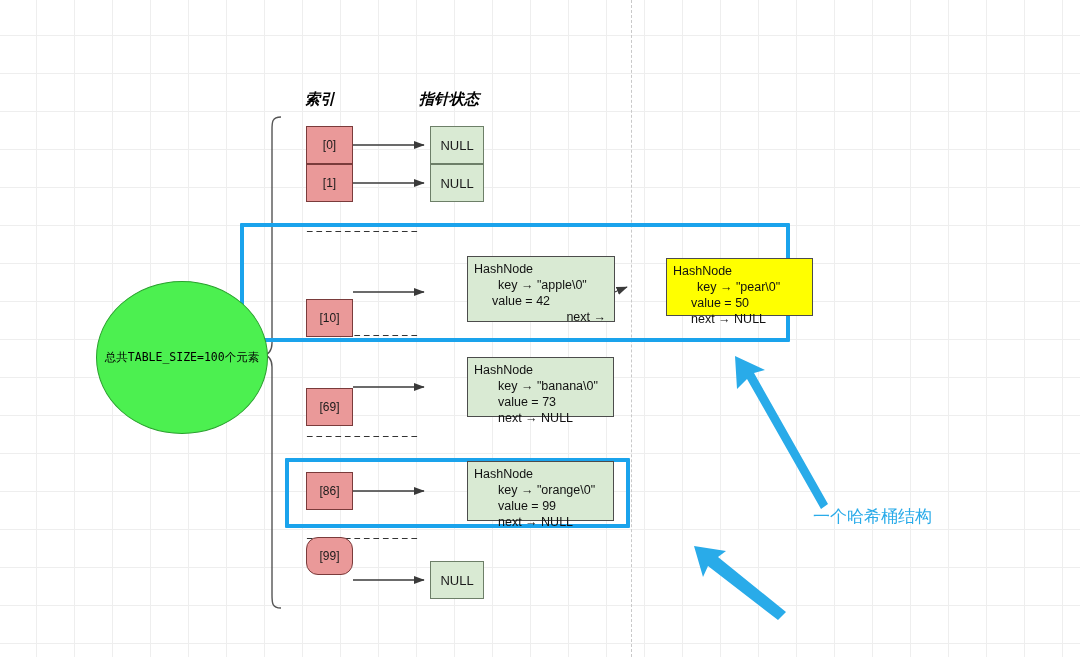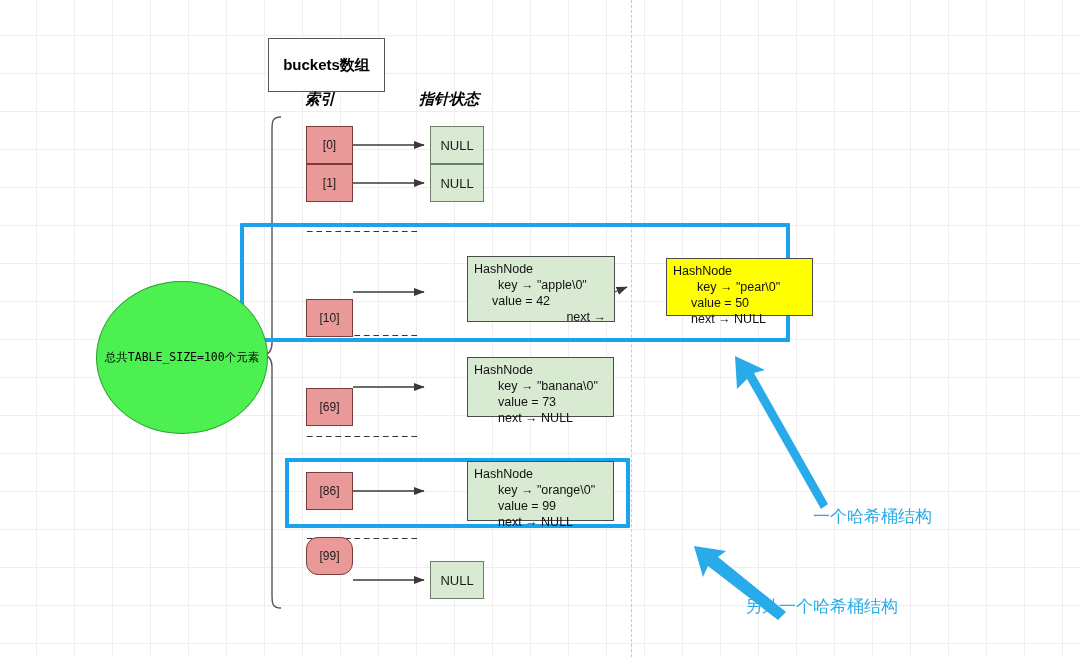--- a/index.html
+++ b/index.html
@@ -146,23 +146,20 @@
     </g>
 
     <line x1="578" y1="307" x2="627" y2="287" stroke="#3a3a3a" stroke-width="1.3" marker-end="url(#ah)"></line>
 
     <g fill="#29abe9">
       <path d="M828,504 L754,373 L765,370 L735,356 L737,389 L747,379 L821,509 Z"></path>
       <path d="M786,612 L718,557 L726,551 L694,546 L703,577 L708,566 L778,620 Z"></path>
     </g>
   </svg>
 
-  <div class="title-box" style="left:268px;top:38px;width:115px;height:52px;font-size:15px;">
-    <span>buckets数组</span>
-  </div>
 
   <div class="col-head" style="left:305px;top:90px;font-size:15px;">索引</div>
   <div class="col-head" style="left:419px;top:90px;font-size:15px;">指针状态</div>
 
   <div class="hl" style="left:240px;top:223px;width:550px;height:119px;"></div>
   <div class="hl" style="left:285px;top:458px;width:345px;height:70px;"></div>
 
   <div class="dots" style="left:305px;top:230px;width:115px;"></div>
   <div class="dots" style="left:305px;top:334px;width:115px;"></div>
   <div class="dots" style="left:305px;top:435px;width:115px;"></div>
@@ -223,15 +220,14 @@
     <span class="t ind2">key →  "orange\0"</span>
     <span class="t ind2">value = 99</span>
     <span class="t ind2">next → NULL</span>
   </div>
 
   <div class="circle" style="left:96px;top:281px;width:170px;height:151px;align-items:center;">
     <span>总共TABLE_SIZE=100个元素</span>
   </div>
 
   <div class="blue-label" style="left:813px;top:505px;">一个哈希桶结构</div>
-  <div class="blue-label" style="left:745px;top:595px;">另外一个哈希桶结构</div>
 
 </div>
 
 </body></html>

